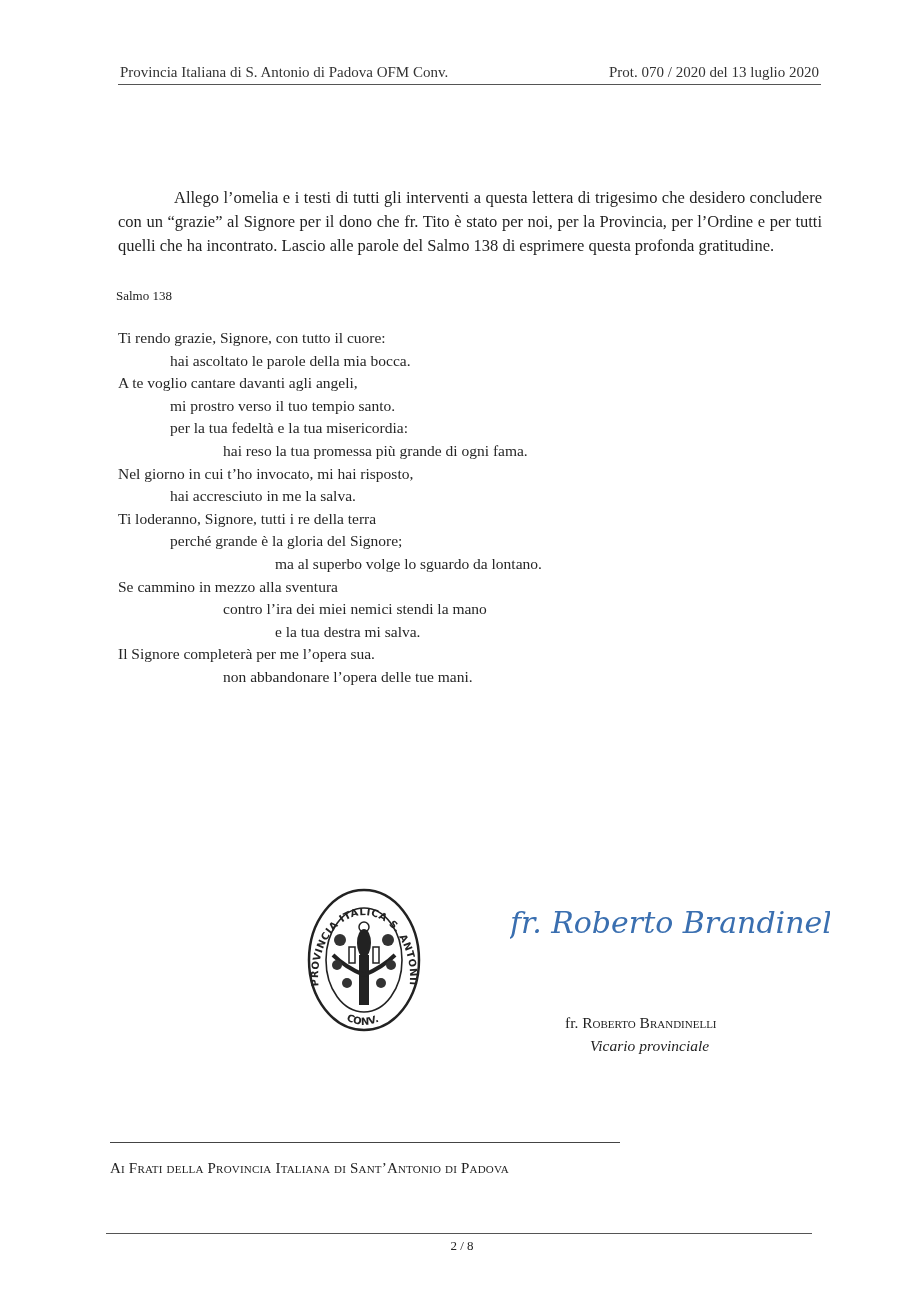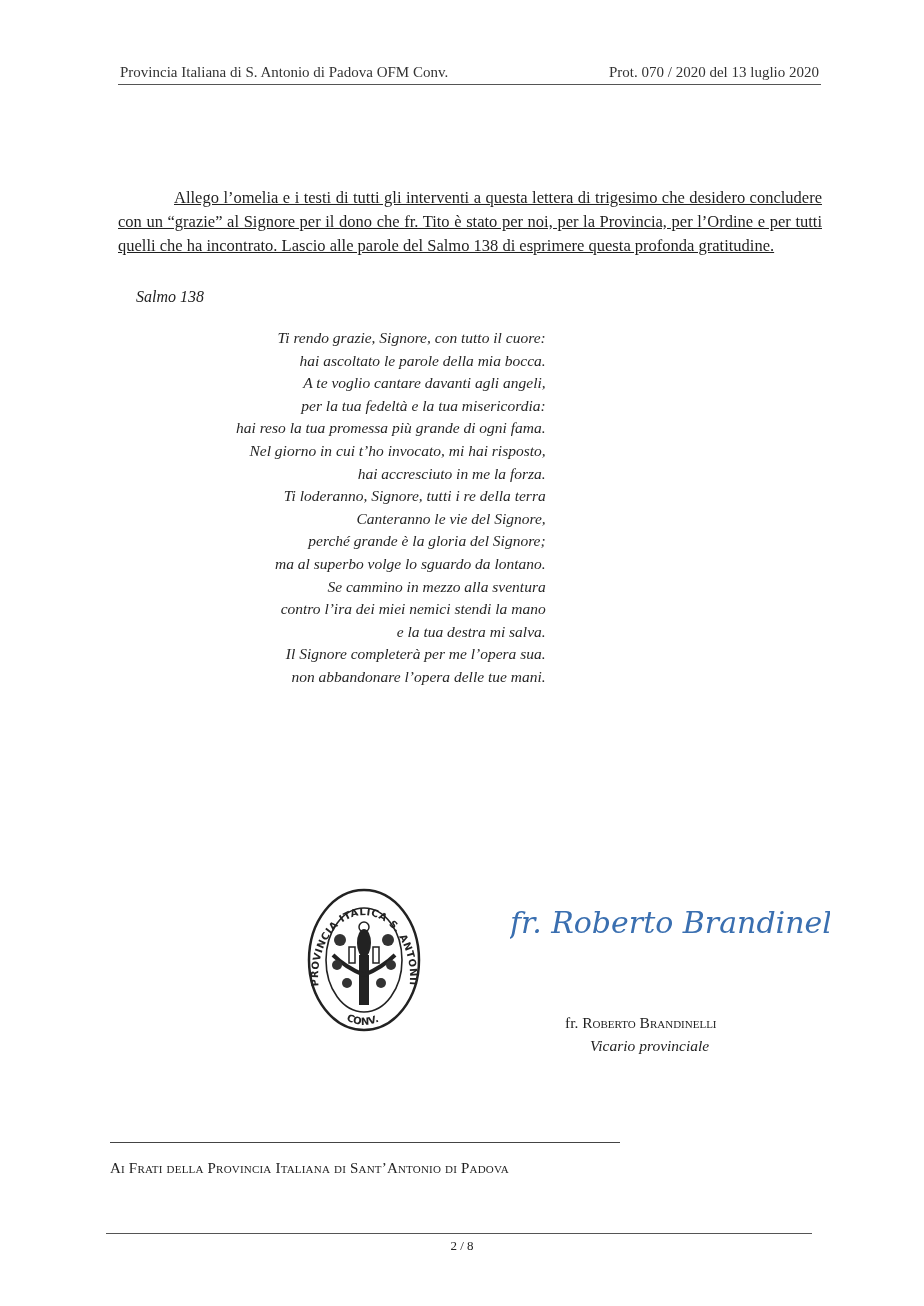--- a/index.html
+++ b/index.html
@@ -4,25 +4,25 @@
 <style>
   html, body { margin: 0; padding: 0; background: #ffffff; }
   body { width: 924px; height: 1306px; position: relative; overflow: hidden;
          font-family: "Liberation Serif", "DejaVu Serif", serif; color: #222; }
   .hdr { position: absolute; left: 118px; top: 62px; width: 703px; height: 22px;
          border-bottom: 1.5px solid #555; font-size: 15px; color: #333; }
   .hdr .l { position: absolute; left: 2px; top: 2px; }
   .hdr .r { position: absolute; right: 2px; top: 2px; }
   .intro { position: absolute; left: 118px; top: 186px; width: 704px;
            font-size: 16.5px; line-height: 24px; text-align: justify; color: #1f1f1f; }
-  .intro p { margin: 0; text-indent: 56px; text-decoration: underline; }
-  .psalm-title { position: absolute; left: 136px; top: 288px; font-style: italic;
-                 font-size: 16px; color: #222; }
-  .psalm { position: absolute; left: 118px; top: 327px; font-style: italic;
-           font-size: 15.5px; line-height: 22.6px; color: #262626; text-align: right; }
+  .intro p { margin: 0; text-indent: 56px; }
+  .psalm-title { position: absolute; left: 116px; top: 288px; 
+                 font-size: 13px; color: #222; }
+  .psalm { position: absolute; left: 118px; top: 327px; 
+           font-size: 15.5px; line-height: 22.6px; color: #262626; }
   .psalm .ln { white-space: nowrap; }
   .i0 { padding-left: 0; } .i1 { padding-left: 52px; } .i2 { padding-left: 105px; } .i3 { padding-left: 157px; }
   .seal { position: absolute; left: 305px; top: 885px; width: 118px; height: 150px; }
   .signature { position: absolute; left: 510px; top: 893px; width: 320px; height: 70px; }
   .signer { position: absolute; left: 565px; top: 1014px; font-size: 15.5px; color: #222; }
   .signer .name { font-variant: small-caps; }
   .role { position: absolute; left: 590px; top: 1037px; font-style: italic; font-size: 15.5px; color: #222; }
   .rule1 { position: absolute; left: 110px; top: 1142px; width: 510px; border-top: 1.3px solid #444; }
   .recipients { position: absolute; left: 110px; top: 1160px; font-size: 15px; font-variant: small-caps;
                 letter-spacing: 0.2px; color: #222; }
@@ -40,26 +40,26 @@
 <div class="intro">
   <p>Allego l’omelia e i testi di tutti gli interventi a questa lettera di trigesimo che desidero concludere con un “grazie” al Signore per il dono che fr. Tito è stato per noi, per la Provincia, per l’Ordine e per tutti quelli che ha incontrato. Lascio alle parole del Salmo 138 di esprimere questa profonda gratitudine.</p>
 </div>
 
 <div class="psalm-title">Salmo 138</div>
 
 <div class="psalm" id="psalm">
     <div class="ln i0">Ti rendo grazie, Signore, con tutto il cuore:</div>
     <div class="ln i1">hai ascoltato le parole della mia bocca.</div>
     <div class="ln i0">A te voglio cantare davanti agli angeli,</div>
+    <div class="ln i1">mi prostro verso il tuo tempio santo.</div>
     <div class="ln i1">per la tua fedeltà e la tua misericordia:</div>
     <div class="ln i2">hai reso la tua promessa più grande di ogni fama.</div>
     <div class="ln i0">Nel giorno in cui t’ho invocato, mi hai risposto,</div>
-    <div class="ln i1">hai accresciuto in me la forza.</div>
+    <div class="ln i1">hai accresciuto in me la salva.</div>
     <div class="ln i0">Ti loderanno, Signore, tutti i re della terra</div>
-    <div class="ln i0">Canteranno le vie del Signore,</div>
     <div class="ln i1">perché grande è la gloria del Signore;</div>
     <div class="ln i3">ma al superbo volge lo sguardo da lontano.</div>
     <div class="ln i0">Se cammino in mezzo alla sventura</div>
     <div class="ln i2">contro l’ira dei miei nemici stendi la mano</div>
     <div class="ln i3">e la tua destra mi salva.</div>
     <div class="ln i0">Il Signore completerà per me l’opera sua.</div>
     <div class="ln i2">non abbandonare l’opera delle tue mani.</div>
   </div>
 
 <svg class="seal" viewBox="0 0 118 150">

